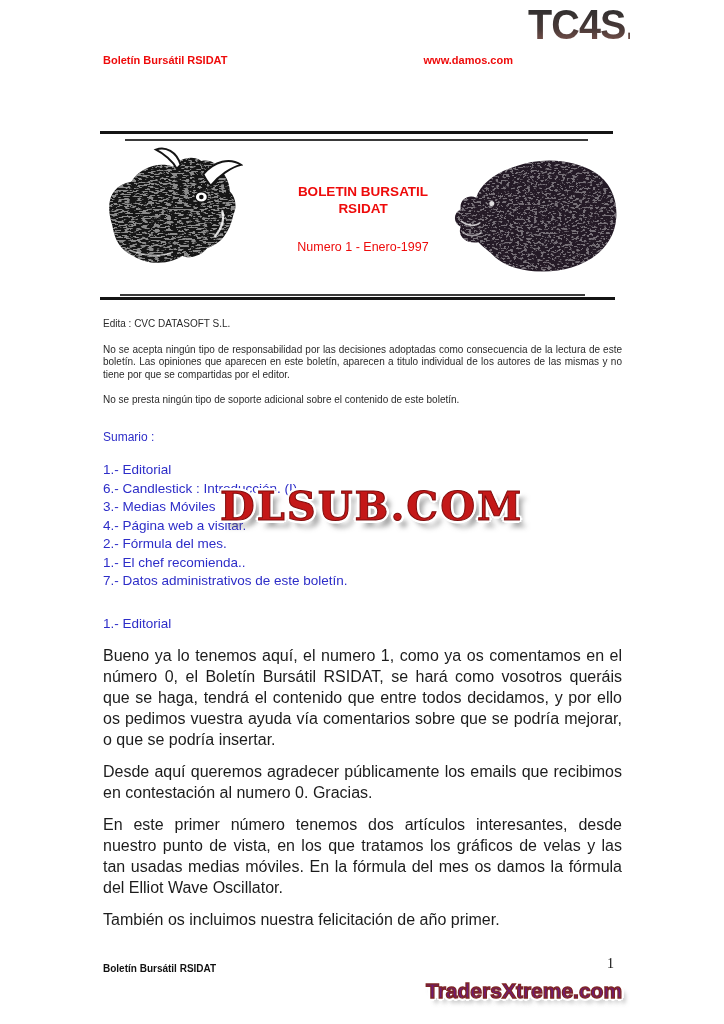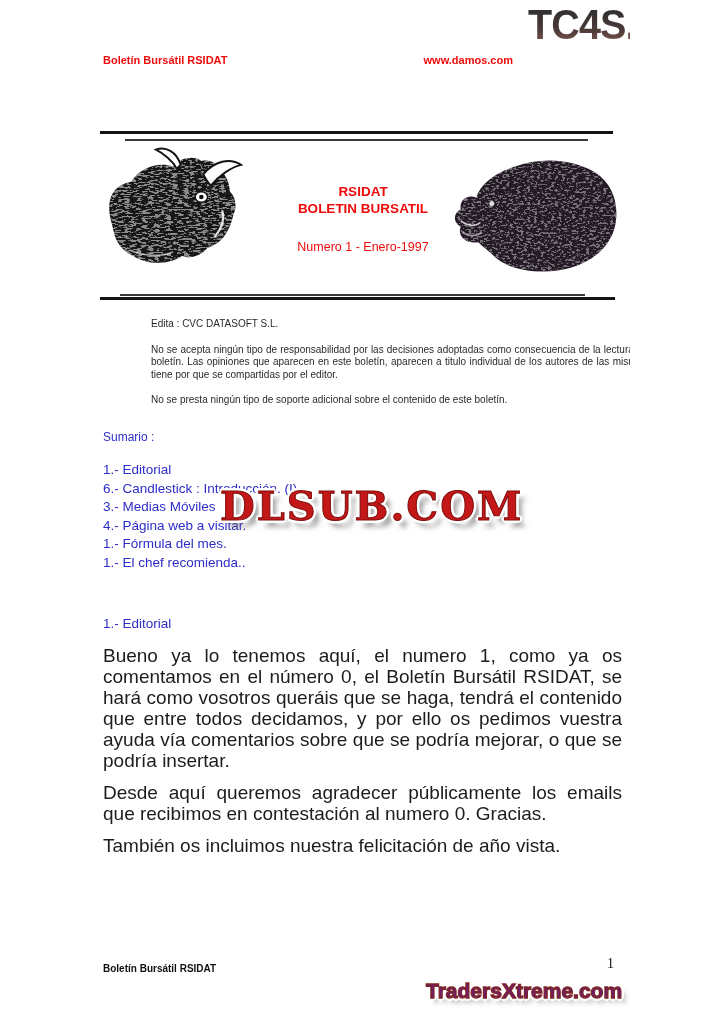--- a/index.html
+++ b/index.html
@@ -21,40 +21,40 @@
   
   .rule{background:#141414;}
   .rule-thin{background:#3a3a3a;}
 
   
   .banner-text{left:272px;top:183px;width:182px;text-align:center;color:#ee0b0b;}
   .banner-title{font-size:13.5px;font-weight:700;line-height:17px;}
   .banner-issue{font-size:12.5px;margin-top:23px;}
 
   
-  .imprint{left:103px;top:318px;width:519px;font-size:10px;line-height:12.5px;color:#2a2a2a;margin-left:48px;}
+  .imprint{left:103px;top:318px;width:519px;font-size:10px;line-height:12.5px;color:#2a2a2a;}
   .imprint p{margin:0 0 13px 0;}
   .imprint p.just{text-align:justify;}
 
   
   .sumario-title{left:103px;top:430px;font-size:12px;color:#2d2dc8;}
   .sumario-list{left:103px;top:461px;width:420px;font-size:13.5px;line-height:18.5px;color:#2d2dc8;}
 
   
   .dlsub{left:220px;top:482px;font-family:"DejaVu Serif",serif;font-weight:700;
          font-size:40px;letter-spacing:2px;color:#c41818;
          -webkit-text-stroke:1px #7e0a0a;
          text-shadow:
            -3px 0 0 #fff, 3px 0 0 #fff, 0 -3px 0 #fff, 0 3px 0 #fff,
            -2px -2px 0 #fff, 2px -2px 0 #fff, -2px 2px 0 #fff, 2px 2px 0 #fff,
            6px 7px 5px rgba(90,90,90,0.55);}
 
   
   .edit-heading{left:103px;top:616px;font-size:13.5px;color:#2d2dc8;}
-  .edit-body{left:103px;top:645px;width:519px;font-size:19px;line-height:21px;
+  .edit-body{left:103px;top:645px;width:519px;font-size:16px;line-height:21px;
              color:#1c1c1c;text-align:justify;}
   .edit-body p{margin:0 0 11px 0;}
   .edit-body p:last-child{text-align:left;}
 
   
   .foot-left{left:103px;top:963px;font-size:10px;font-weight:700;color:#111;}
   .foot-page{left:607px;top:956px;font-size:14px;font-family:"Liberation Serif",serif;color:#111;}
 
   
   .traders{left:426px;top:979px;font-size:21px;font-weight:700;letter-spacing:0px;
@@ -101,22 +101,22 @@
     </g>
     <path d="M108,32 C120,18 136,14 148,22 C138,24 124,34 116,44 C112,40 110,36 108,32 Z" fill="#fff" stroke="#141414" stroke-width="2"></path>
     <path d="M84,22 C80,8 68,2 58,6 C66,10 76,18 80,26 Z" fill="#fff" stroke="#141414" stroke-width="2"></path>
     <ellipse cx="106" cy="56" rx="6.5" ry="5.5" fill="#fff" stroke="#111" stroke-width="1.5"></ellipse>
     <circle cx="106" cy="56" r="2.4" fill="#111"></circle>
     <path d="M120,98 C127,90 131,80 128,70" fill="none" stroke="#fff" stroke-width="2.2" opacity="0.85"></path>
     <path d="M30,112 C44,118 62,120 76,114" fill="none" stroke="#fff" stroke-width="1.8" opacity="0.6"></path>
   </svg>
 
   <div class="abs banner-text">
+    <div class="banner-title">BOLETIN BURSATIL</div>
     <div class="banner-title">RSIDAT</div>
-    <div class="banner-title">BOLETIN BURSATIL</div>
     <div class="banner-issue">Numero 1 - Enero-1997</div>
   </div>
 
   <svg class="abs" style="left:451px;top:147px;" width="170" height="144" viewBox="0 0 175 148">
     <defs>
       <clipPath id="bearClip">
         <path d="M28,98 C16,100 6,92 10,82 C2,78 2,68 10,64 C8,54 18,48 26,52
                  C30,38 46,26 66,20 C92,10 126,12 148,26 C164,36 172,54 170,74
                  C168,98 150,116 124,124 C98,132 62,128 46,114 C38,106 32,102 28,98 Z"></path>
       </clipPath>
@@ -143,31 +143,33 @@
     <p class="just">No se acepta ningún tipo de responsabilidad por las decisiones adoptadas como consecuencia de la lectura de este boletín. Las opiniones que aparecen en este boletín, aparecen a titulo individual de los autores de las mismas y no tiene por que se compartidas por el editor.</p>
     <p>No se presta ningún tipo de soporte adicional sobre el contenido de este boletín.</p>
   </div>
 
   <div class="abs sumario-title">Sumario :</div>
   <div class="abs sumario-list">
     <div>1.- Editorial</div>
     <div>6.- Candlestick : Introducción. (I).</div>
     <div>3.- Medias Móviles</div>
     <div>4.- Página web a visitar.</div>
-    <div>1.- Fórmula del mes.</div>
+    <div>2.- Fórmula del mes.</div>
     <div>1.- El chef recomienda..</div>
+    <div>7.- Datos administrativos de este boletín.</div>
   </div>
 
   <div class="abs dlsub">DLSUB.COM</div>
 
   <div class="abs edit-heading">1.- Editorial</div>
   <div class="abs edit-body">
     <p>Bueno ya lo tenemos aquí, el numero 1, como ya os comentamos en el número 0, el Boletín Bursátil RSIDAT, se hará como vosotros queráis que se haga, tendrá el contenido que entre todos decidamos, y por ello os pedimos vuestra ayuda vía comentarios sobre que se podría mejorar, o que se podría insertar.</p>
     <p>Desde aquí queremos agradecer públicamente los emails que recibimos en contestación al numero 0. Gracias.</p>
-    <p>También os incluimos nuestra felicitación de año vista.</p>
+    <p>En este primer número tenemos dos artículos interesantes, desde nuestro punto de vista, en los que tratamos los gráficos de velas y las tan usadas medias móviles. En la fórmula del mes os damos la fórmula del Elliot Wave Oscillator.</p>
+    <p>También os incluimos nuestra felicitación de año primer.</p>
   </div>
 
   <div class="abs foot-left">Boletín Bursátil RSIDAT</div>
   <div class="abs foot-page">1</div>
 
   <div class="abs traders">TradersXtreme.com</div>
 
 </div>
 
 </body></html>

